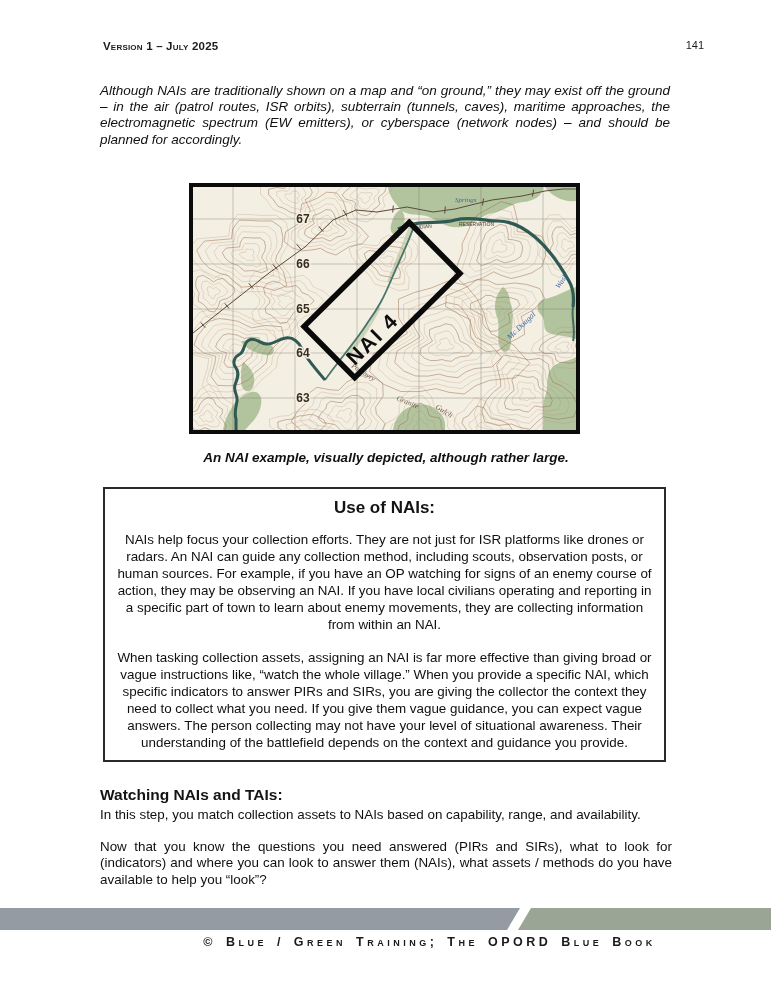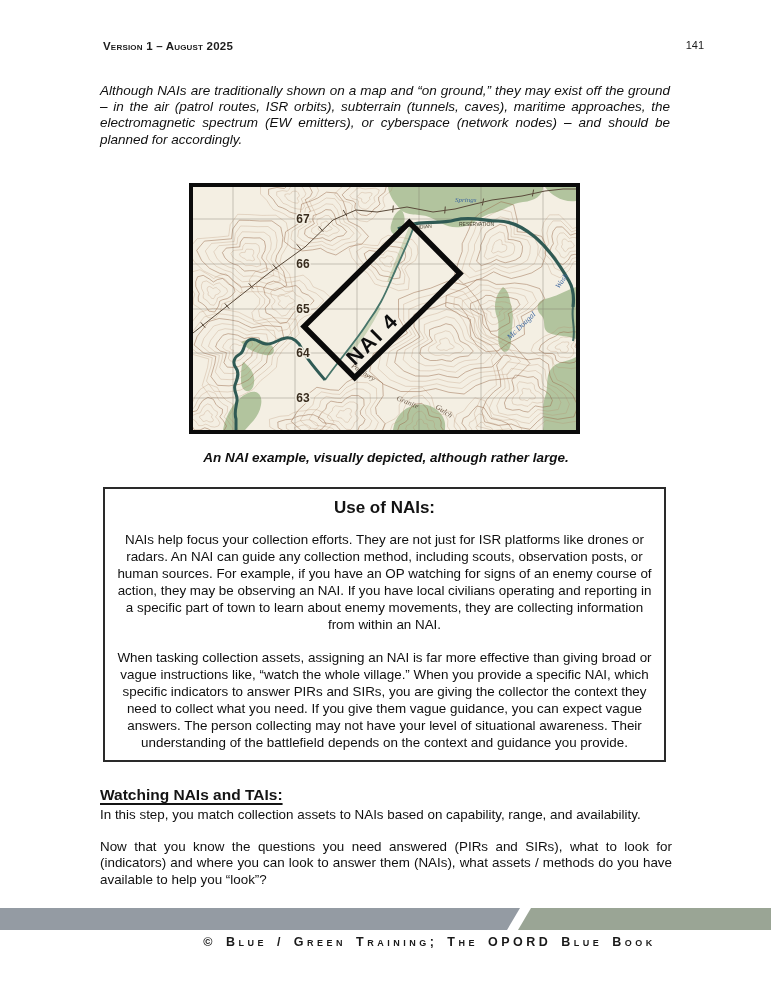--- a/index.html
+++ b/index.html
@@ -25,21 +25,21 @@
   
   .nai-box{position:absolute;left:103px;top:487px;width:563px;height:275px;box-sizing:border-box;
     border:2px solid #2a2a2a;padding:7px 12px 0;text-align:center;}
   .nai-box-title{font-size:17px;font-weight:700;
     text-decoration-thickness:2px;text-underline-offset:3px;margin:2px 0 13px;}
   .nai-box p{margin:0;font-size:13.4px;line-height:17px;color:#101010;}
   .nai-box p + p{margin-top:16px;}
 
   
   .watching{position:absolute;left:100px;top:786px;width:572px;}
-  .watching-title{font-size:15.5px;font-weight:700;text-decoration:underline;
+  .watching-title{font-size:15.5px;font-weight:700;
     text-decoration-thickness:2px;text-underline-offset:3px;margin:0 0 3px;}
   .watching p{margin:0;font-size:13.4px;line-height:16.2px;text-align:justify;color:#101010;}
   .watching p + p{margin-top:16px;}
 
   
   .footer-bar{position:absolute;left:0;top:908px;width:771px;height:22px;}
   .bar-gray{position:absolute;inset:0;background:#949ba3;
     clip-path:polygon(0 0,520px 0,507px 100%,0 100%);}
   .bar-sage{position:absolute;inset:0;background:#9aa595;
     clip-path:polygon(531px 0,100% 0,100% 100%,518px 100%);}
@@ -54,21 +54,21 @@
   text.glab{font-family:"Liberation Serif",serif;font-style:italic;fill:#6e5b49;}
   text.blab{font-family:"Liberation Sans",sans-serif;fill:#45402e;}
   text.nai{font-family:"Liberation Sans",sans-serif;font-weight:700;font-size:21px;
     letter-spacing:2px;fill:#0d0d0d;}
 </style>
 </head>
 <body>
 
 <div class="page">
 
-  <div class="hdr-version">Version 1 – August 2025</div>
+  <div class="hdr-version">Version 1 – July 2025</div>
   <div class="hdr-page">141</div>
 
   <div class="intro">Although NAIs are traditionally shown on a map and “on ground,” they may exist off the ground – in the air (patrol routes, ISR orbits), subterrain (tunnels, caves), maritime approaches, the electromagnetic spectrum (EW emitters), or cyberspace (network nodes) – and should be planned for accordingly.</div>
 
   <div class="figure">
     <svg id="mapsvg" width="383" height="243" viewBox="0 0 383 243">
       <defs>
         <clipPath id="mapclip">
             <rect x="0" y="0" width="383" height="243"></rect>
           </clipPath>

